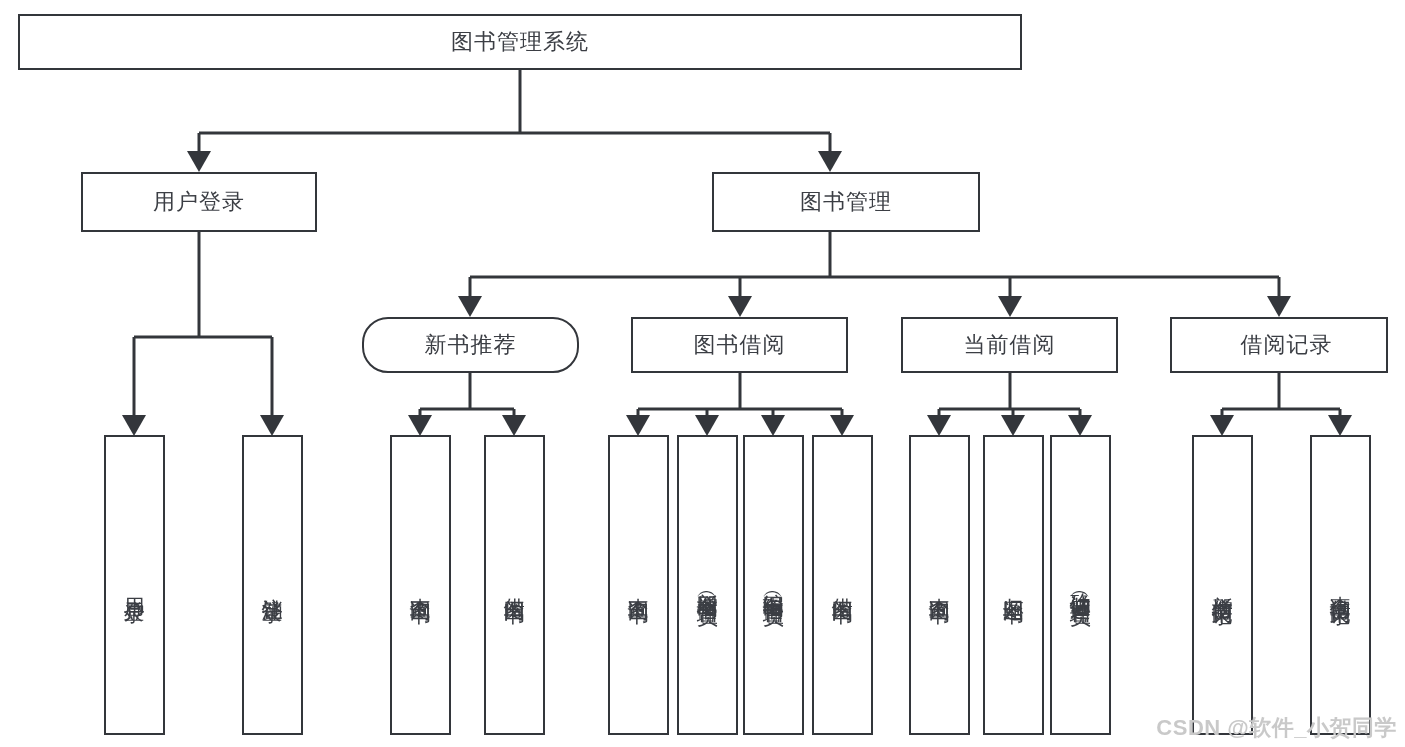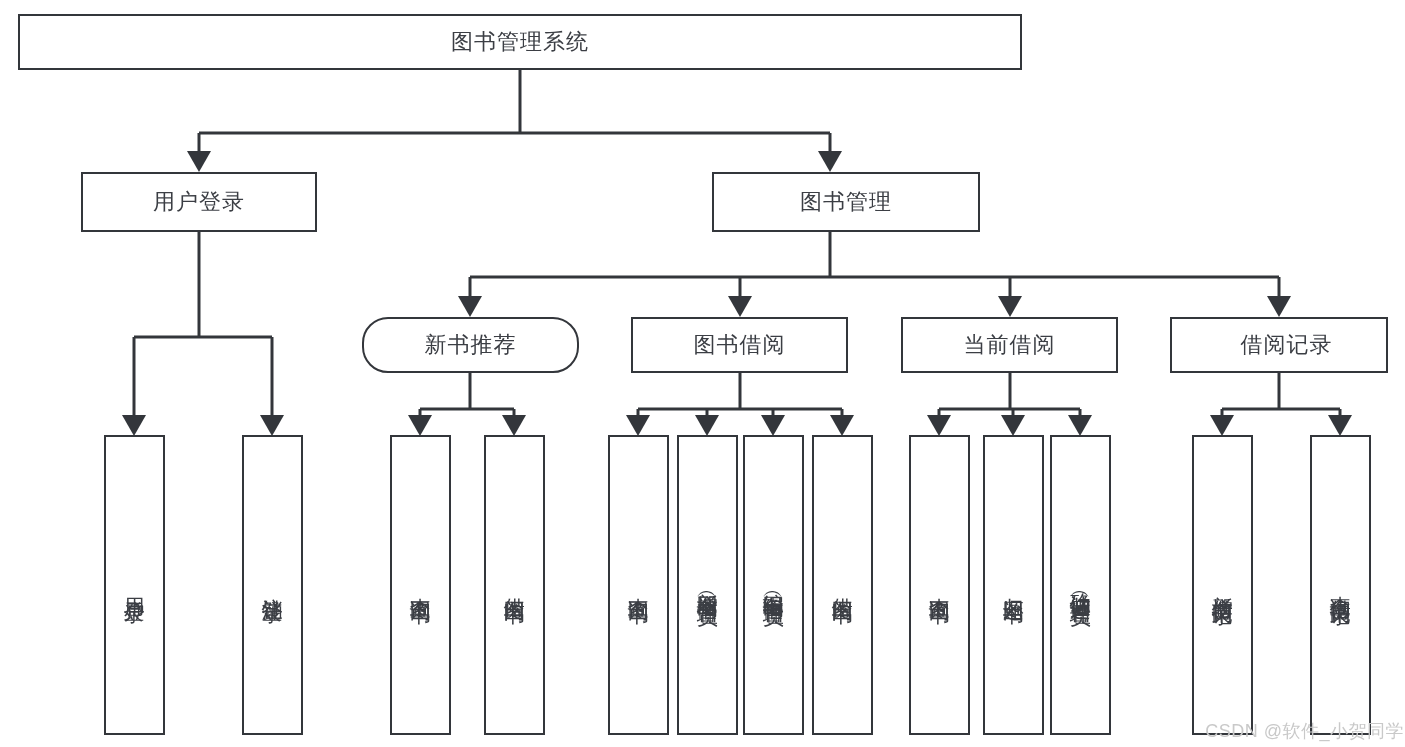--- a/index.html
+++ b/index.html
@@ -49,26 +49,27 @@
     text-align: center;
   }
   .node.leaf .label {
     writing-mode: vertical-rl;
     text-orientation: upright;
     display: block;
     white-space: nowrap;
   }
   .watermark {
     position: absolute;
-    right: 1px;
+    right: 8px;
     bottom: 4px;
-    font-size: 18px;
+    font-size: 22px;
     color: #c9c9c9;
     letter-spacing: 0.5px;
     white-space: nowrap;
+    font-weight: bold;
   }
 </style>
 </head>
 <body>
 
 <div id="canvas">
 
   <svg class="connectors" viewBox="0 0 1405 747">
     <defs>
       <marker id="arrow" markerWidth="10" markerHeight="10" refX="3" refY="5" orient="auto" markerUnits="strokeWidth">

